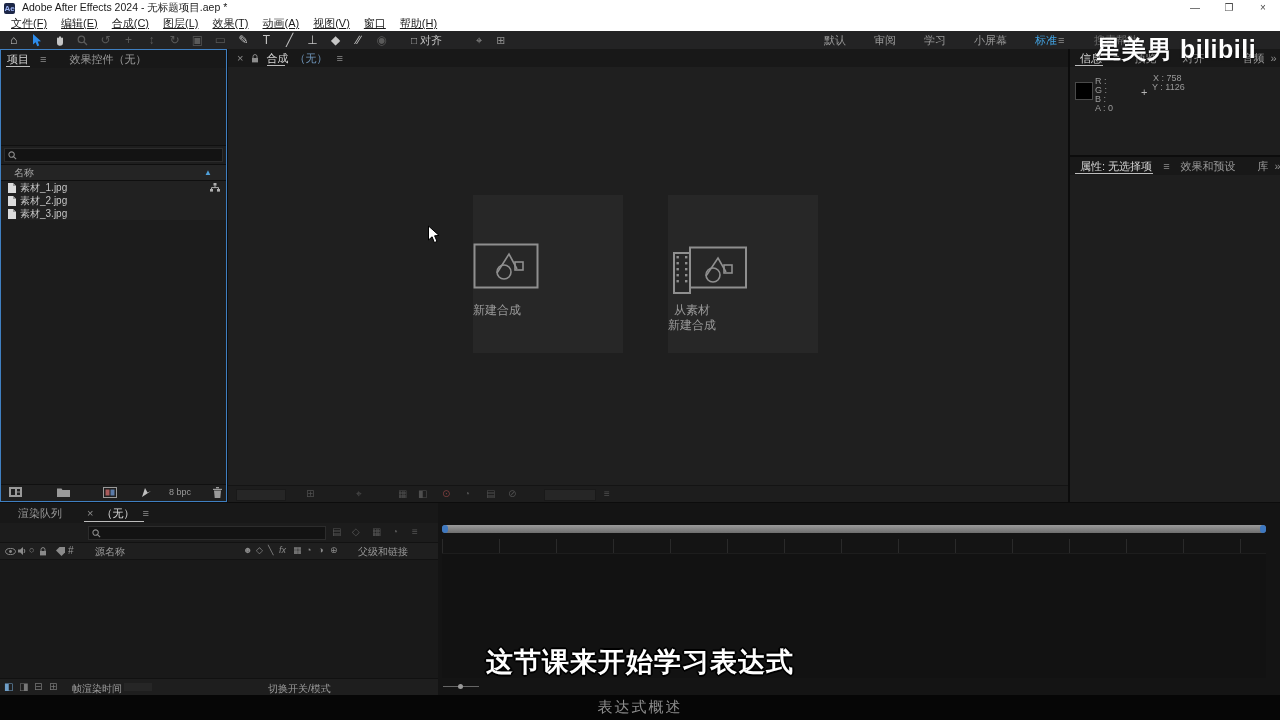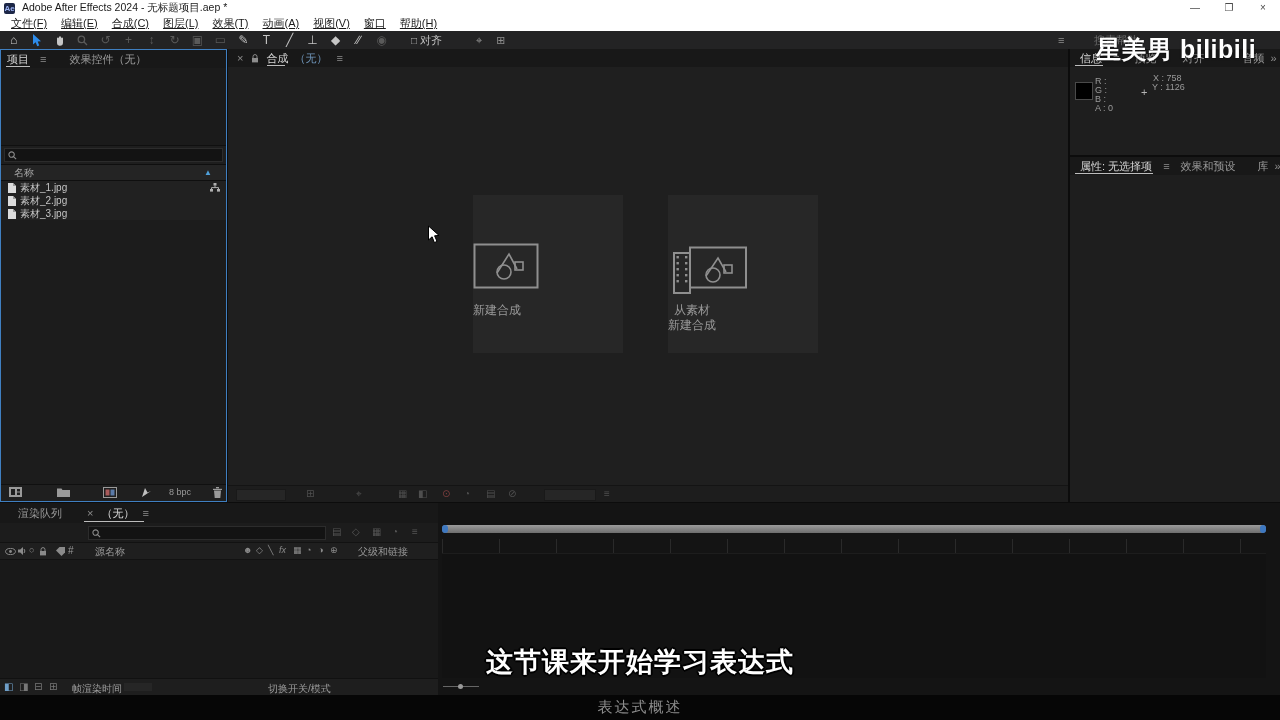--- a/index.html
+++ b/index.html
@@ -163,20 +163,27 @@
       <span class="tool">∕∕</span>
       <span class="tool dim">◉</span>
     </div>
     <div class="align-group">
       <span class="align-box">□</span>
       <span>对齐</span>
     </div>
     <div class="snap-icons">
       <span>⌖</span>
       <span>⊞</span>
+    </div>
+    <div class="workspaces">
+      <span class="ws">默认</span>
+      <span class="ws">审阅</span>
+      <span class="ws">学习</span>
+      <span class="ws">小屏幕</span>
+      <span class="ws active">标准</span>
     </div>
     <span class="ws-menu">≡</span>
     <span class="search-help">搜索帮助</span>
   </div>
 
   <div class="watermark">星美男  bilibili</div>
 
   <div class="panel project-panel">
     <div class="tabbar">
       <span class="tab active"><span>项目</span><span class="underline"></span></span>

